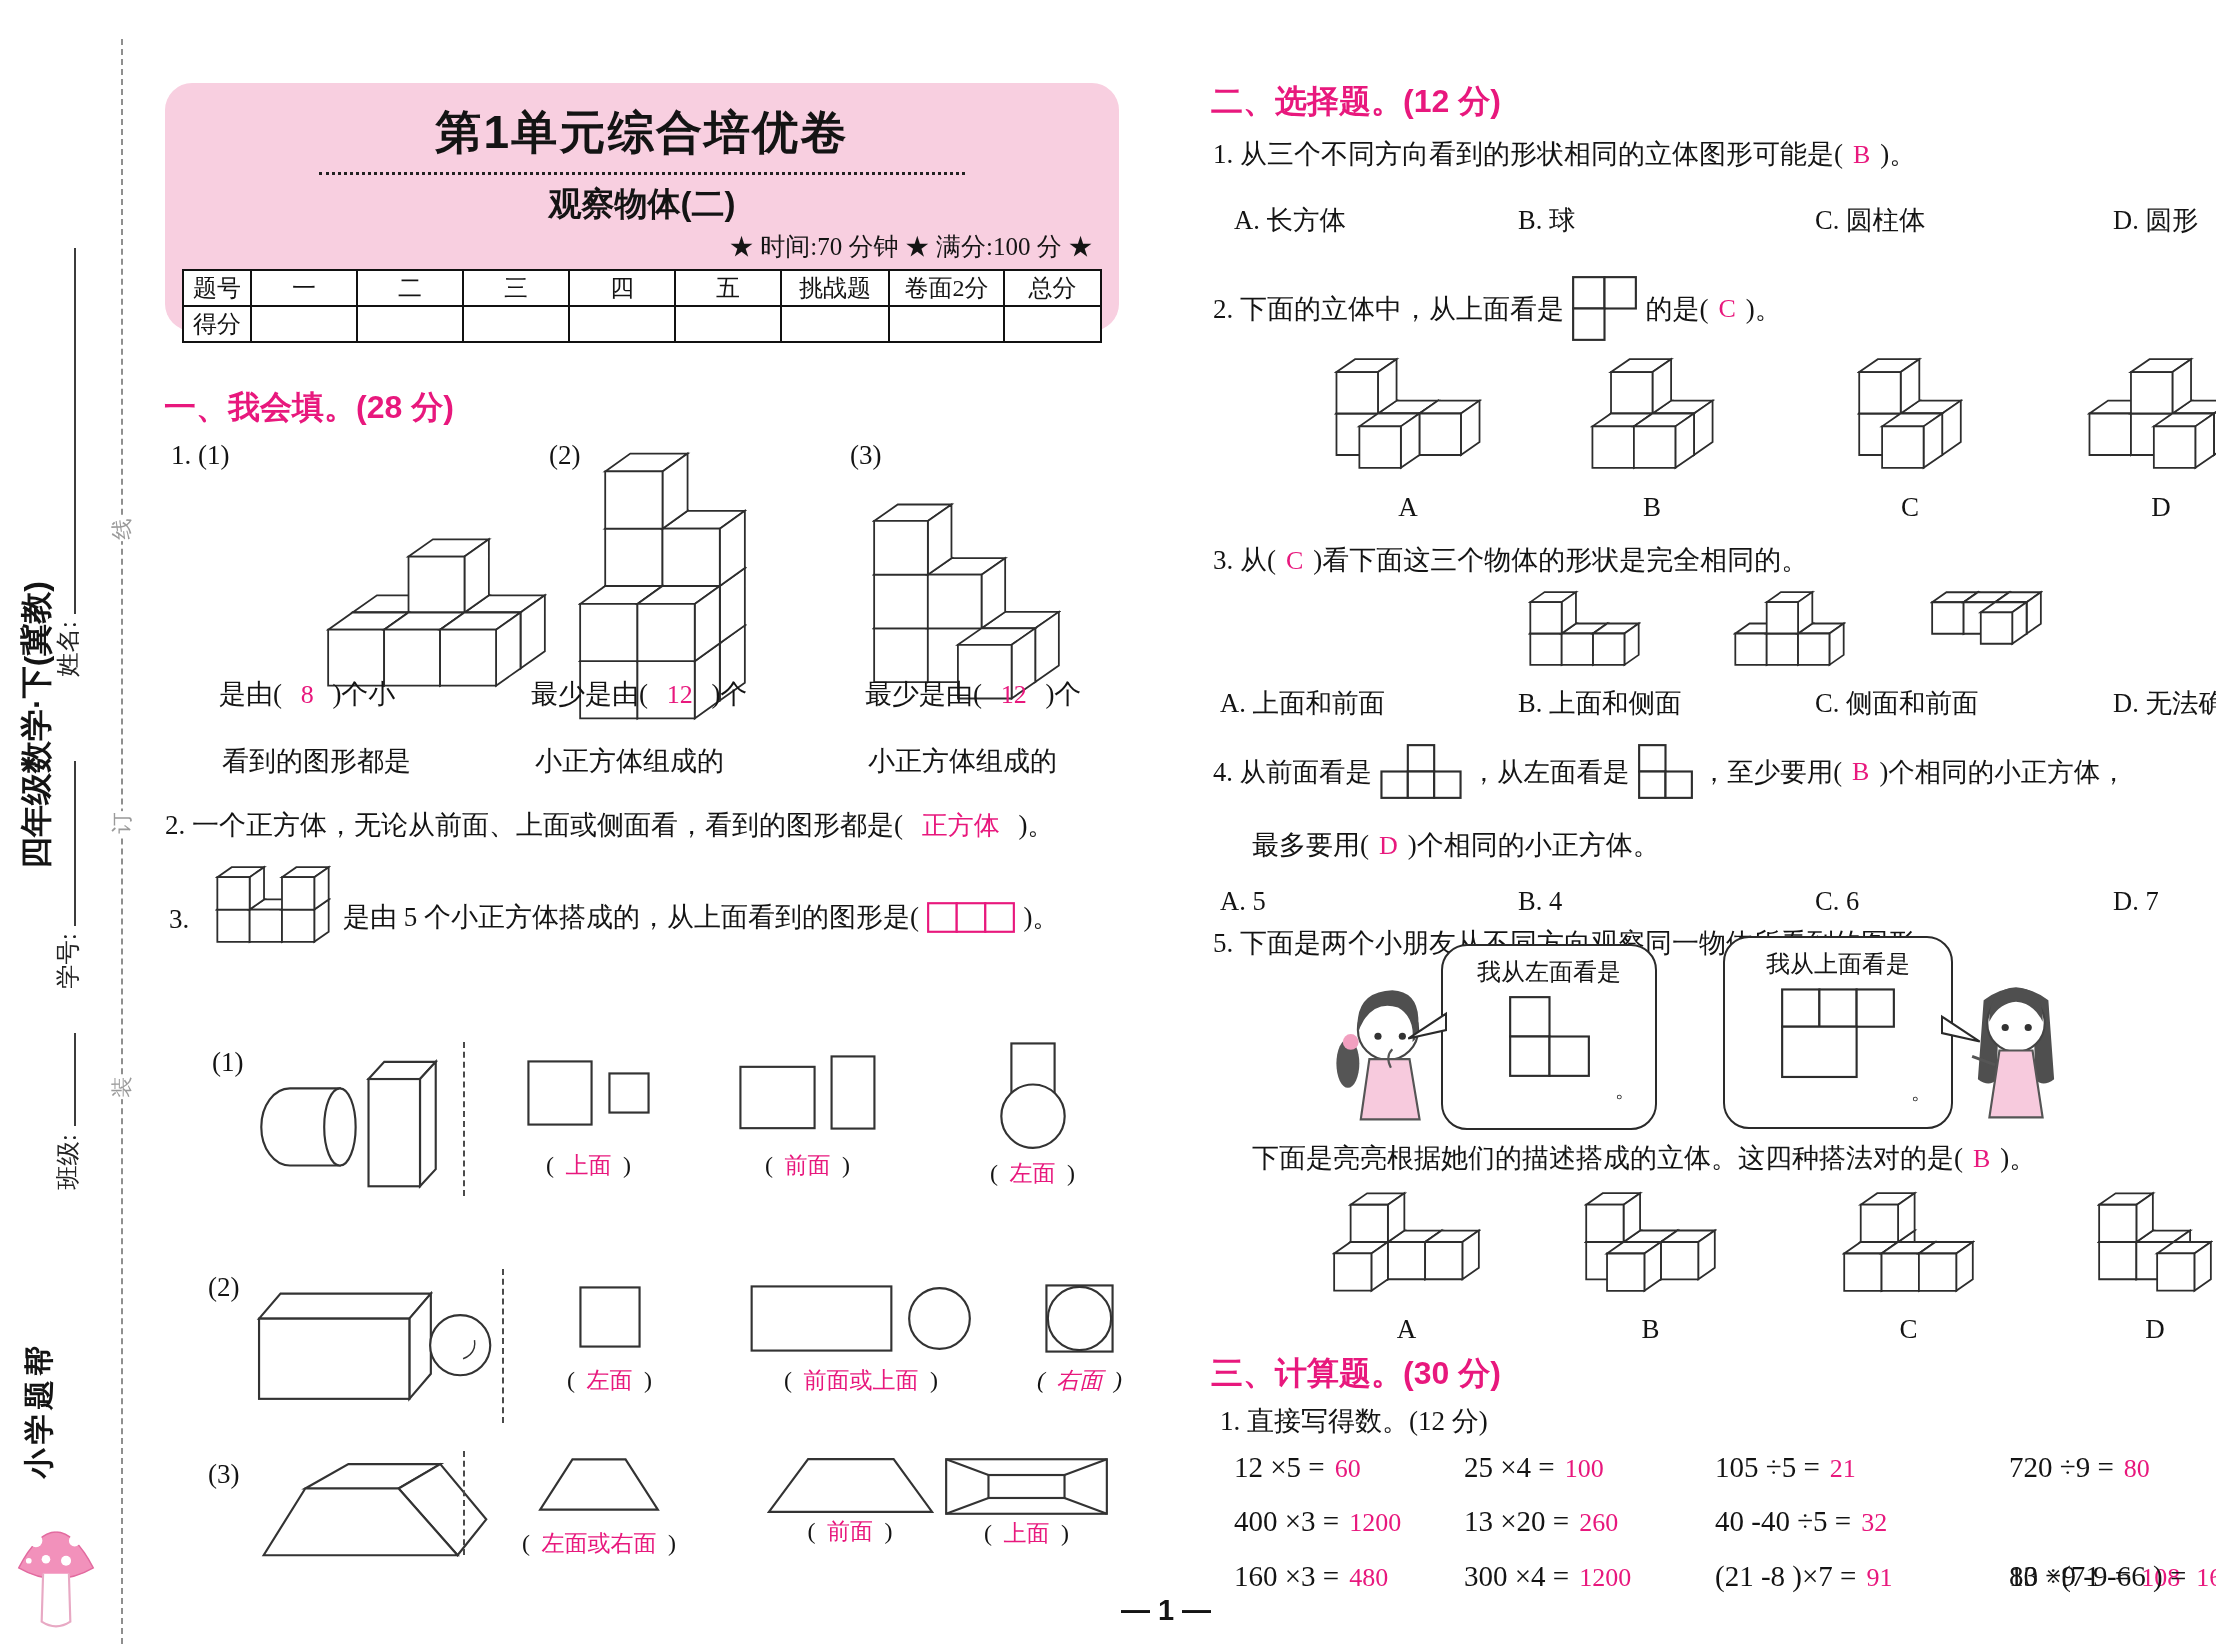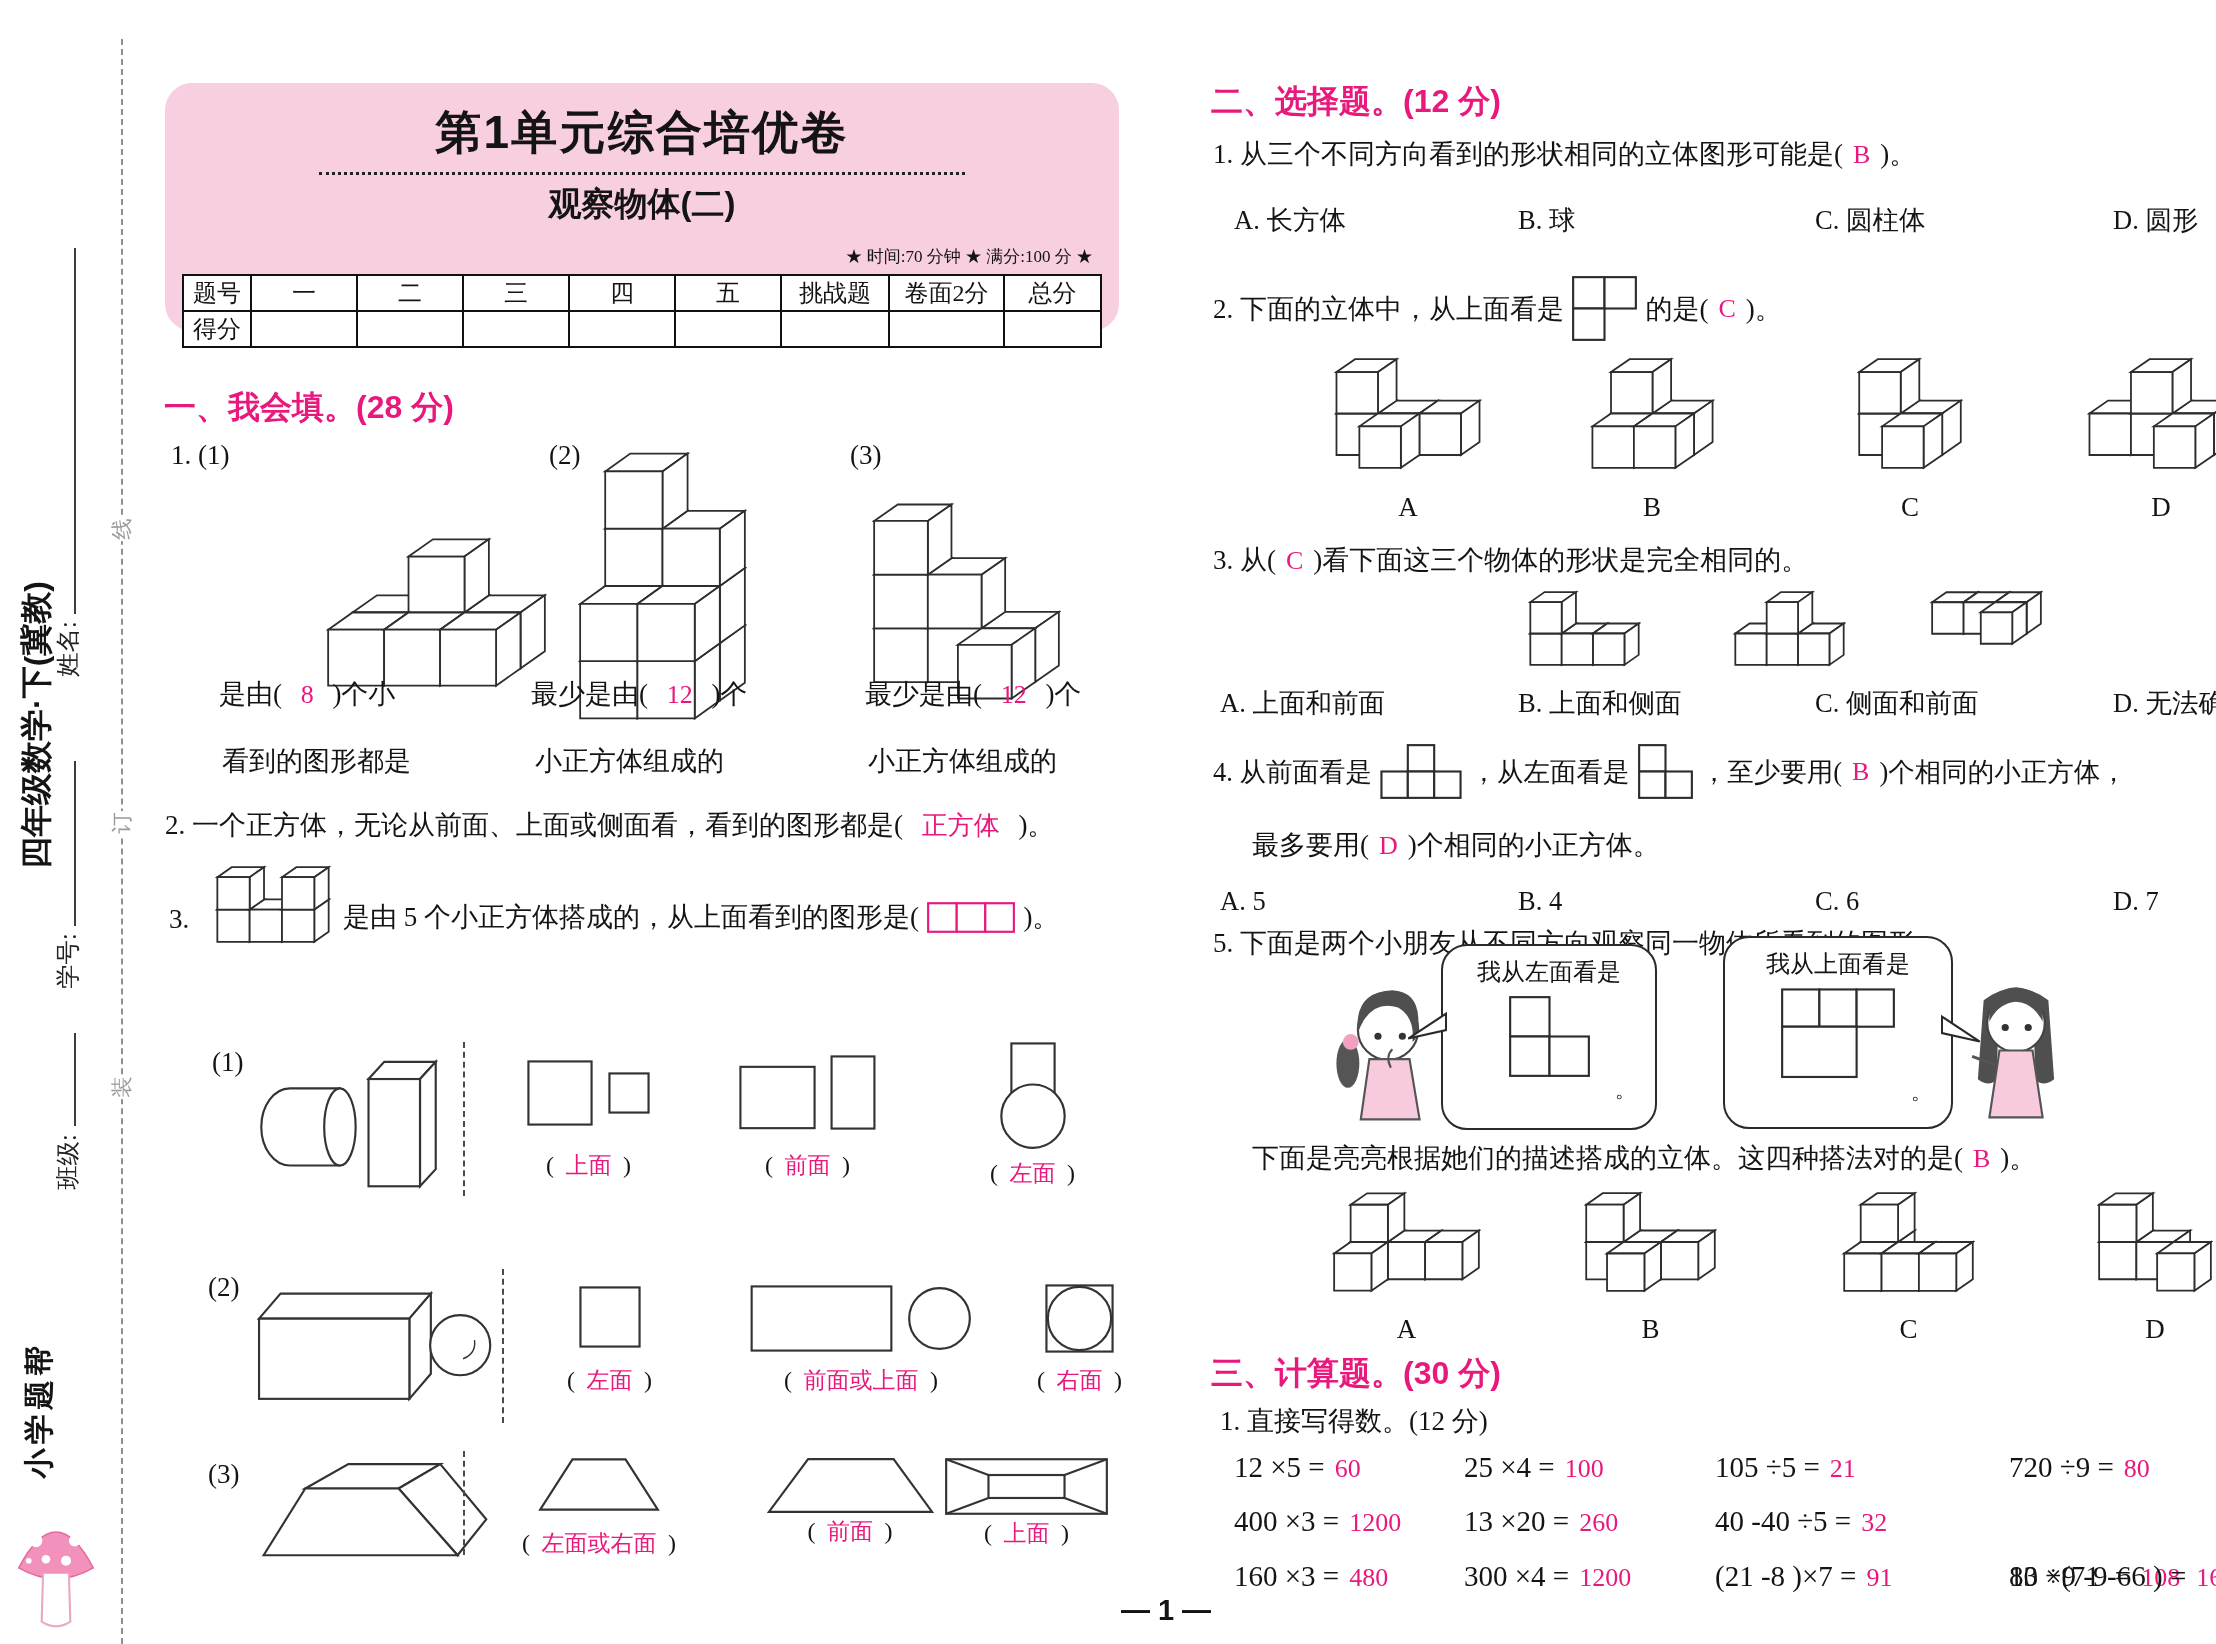--- a/index.html
+++ b/index.html
@@ -22,21 +22,21 @@
   .sidelabel{font-size:24.4px;color:#222;}
   .booklabel{font-size:32px;font-weight:700;font-family:"Liberation Sans","DejaVu Sans",sans-serif;}
   .brand{font-size:30px;font-weight:700;font-family:"Liberation Sans","DejaVu Sans",sans-serif;letter-spacing:4.3px;}
   .card{position:absolute;left:165px;top:83px;width:954px;height:248px;
         background:var(--cardbg,#f8cfe0);border-radius:27px;}
   .card .title{text-align:center;margin-top:18.7px;font-size:46px;font-weight:700;
         font-family:"Liberation Sans","DejaVu Sans",sans-serif;letter-spacing:2.2px;}
   .dotline{margin:8.6px auto 0;width:646px;height:0;border-top:3.6px dotted #222;}
   .subtitle{text-align:center;margin-top:7.2px;font-size:33px;font-weight:700;
         font-family:"Liberation Sans","DejaVu Sans",sans-serif;}
-  .meta{text-align:right;padding-right:26px;margin-top:18px;font-size:17px;}
+  .meta{text-align:right;padding-right:26px;margin-top:3px;font-size:25px;}
   table.score{border-collapse:collapse;margin:5.7px auto 0;background:#fff;table-layout:fixed;}
   table.score td{border:2.2px solid #111;text-align:center;font-size:24px;height:34px;padding:0;overflow:hidden;}
   .divider{position:absolute;width:0;border-left:2.2px dashed #4a4a4a;}
   .viewgroup{position:absolute;text-align:center;}
   .shapes{display:flex;align-items:center;justify-content:center;gap:14.3px;}
   .shapes.bottom{align-items:flex-end;}
   .flexline{display:flex;align-items:center;white-space:nowrap;font-size:26.5px;}
   .flexline .grid{margin:0 7.2px;}
   .calc{position:absolute;white-space:nowrap;}
   .cexpr{font-size:29px;}
@@ -319,21 +319,21 @@
     <div class="shapes" style="height:68px;">
       <svg width="143" height="67" viewBox="0 0 200 94">
           <rect x="2" y="2" width="196" height="90" fill="#fff" stroke="#333" stroke-width="3"></rect>
         </svg>
       <svg width="65" height="65" viewBox="0 0 90 90">
           <circle cx="45" cy="45" r="42" fill="#fff" stroke="#333" stroke-width="3"></circle>
         </svg>
     </div>
     <div class="viewans" style="margin-top:13px;"><span>(</span><span class="ans">前面或上面</span><span>)</span></div>
   </div>
-  <div class="viewgroup" style="left:1015px;top:1284px;width:129px;">
+  <div class="viewgroup" style="left:1015px;top:1284px;width:129px;font-style:italic;">
     <div class="shapes" style="height:68px;">
       <svg width="69" height="69" viewBox="0 0 96 96">
         <rect x="2" y="2" width="92" height="92" fill="#fff" stroke="#333" stroke-width="3"></rect>
         <circle cx="48" cy="48" r="44" fill="none" stroke="#333" stroke-width="3"></circle>
       </svg>
     </div>
     <div class="viewans" style="margin-top:13px;"><span>(</span><span class="ans">右面</span><span>)</span></div>
   </div>
 
   <div class="abs q" style="left:208px;top:1458px;">(3)</div>

